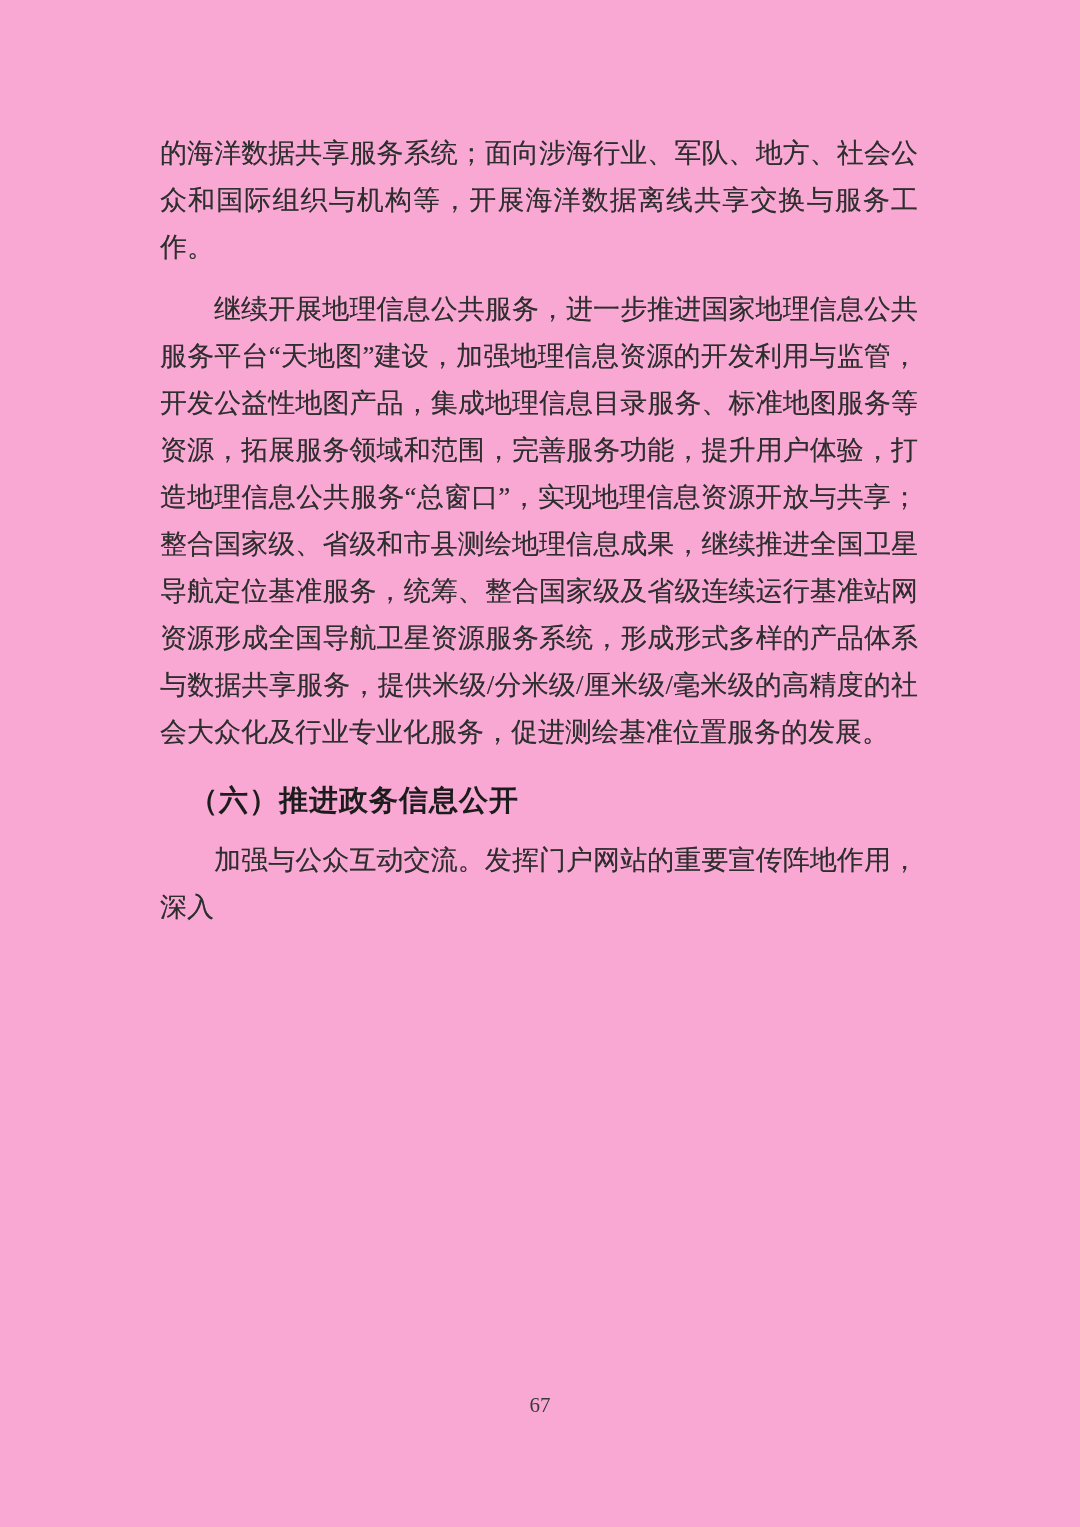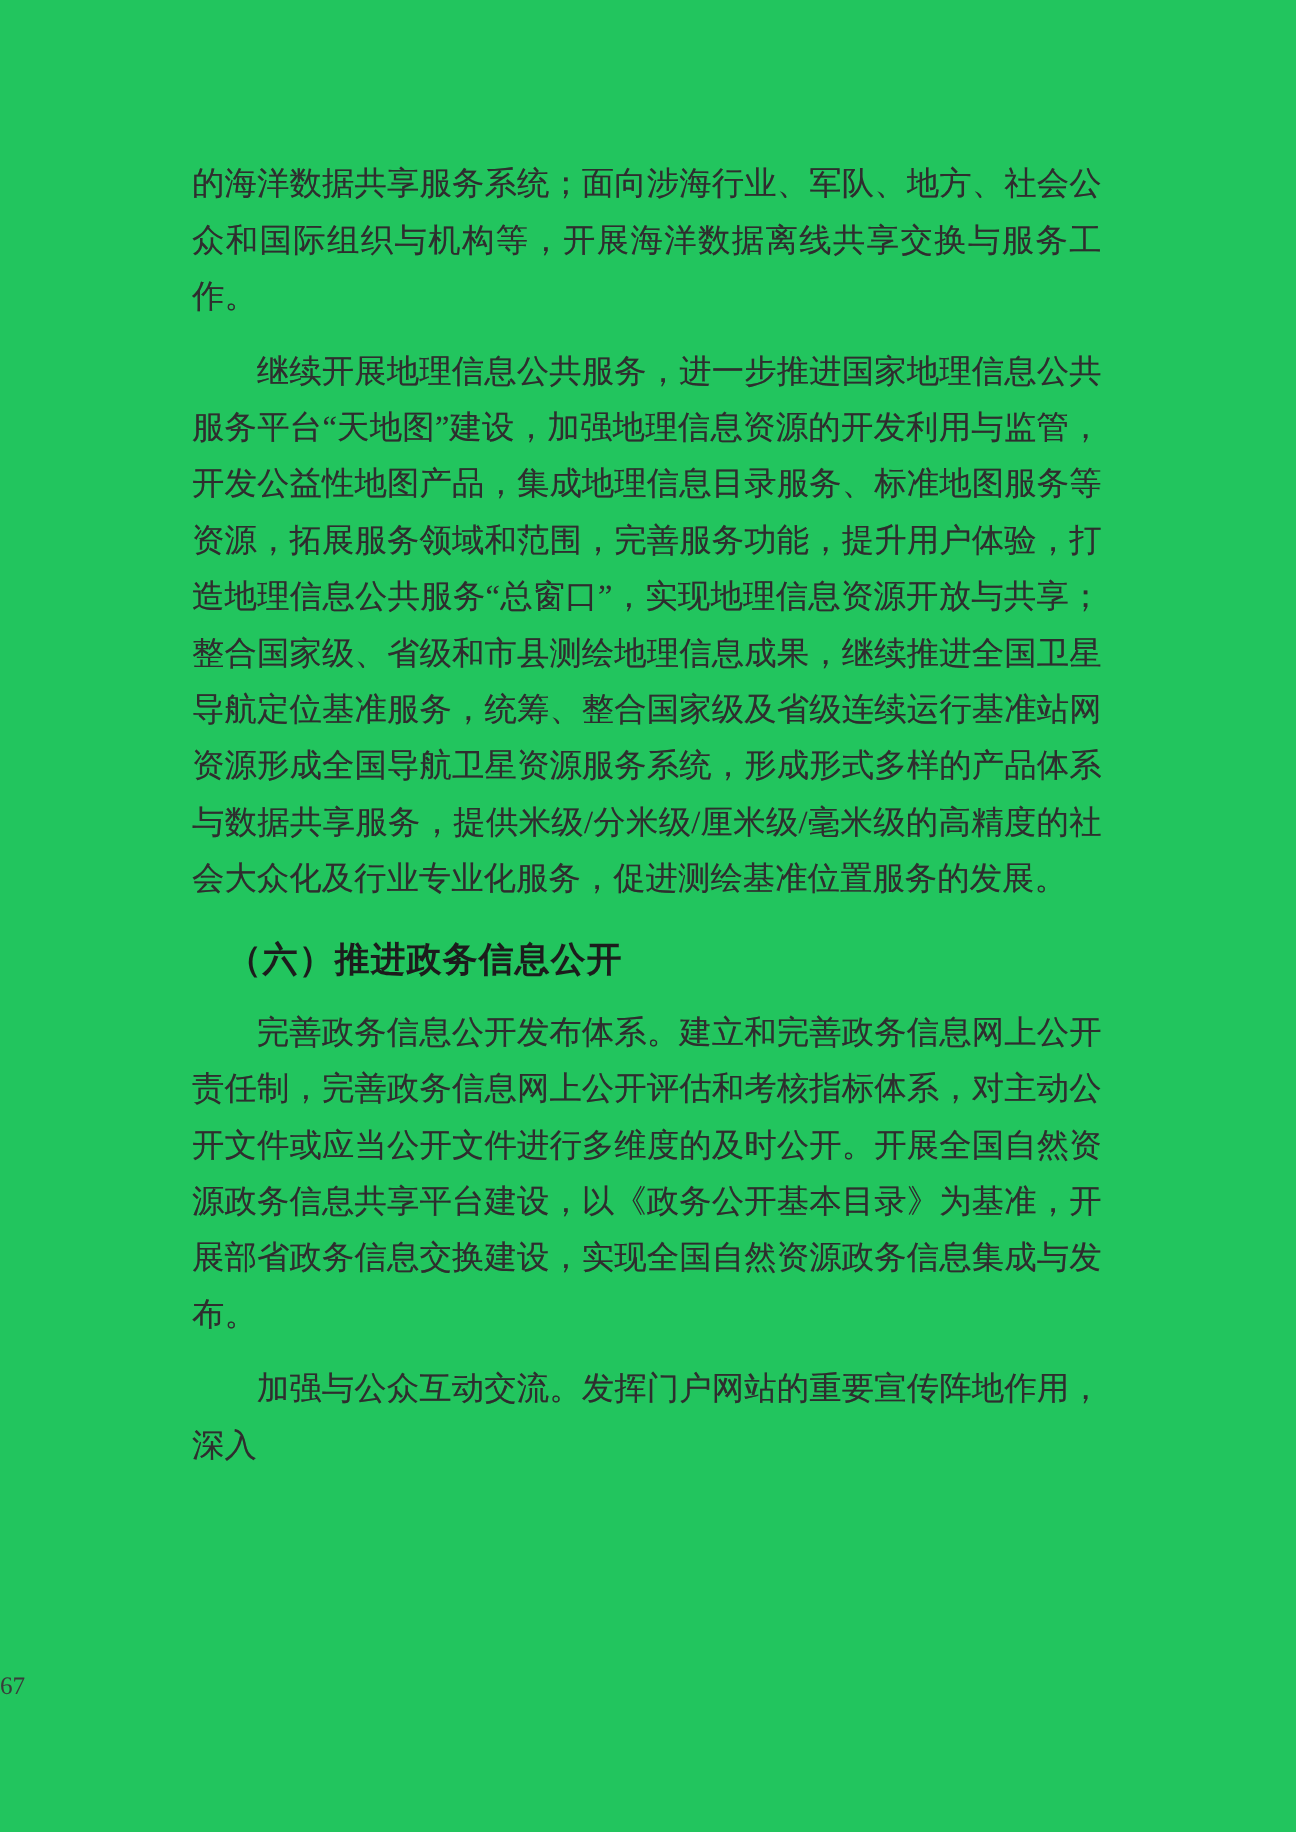--- a/index.html
+++ b/index.html
@@ -12,21 +12,21 @@
     width: 1080px;
     height: 1527px;
     position: relative;
     font-family: "Liberation Serif", serif;
     color: #2d2d2d;
     overflow: hidden;
   }
   .page {
     position: absolute;
     inset: 0;
-    background: #22c55e;
+    background: #f9a8d4;
   }
   .content {
     position: absolute;
     left: 160px;
     top: 130px;
     width: 758px;
   }
   p.body-text {
     font-size: 27px;
     line-height: 47px;
@@ -49,38 +49,38 @@
     color: #1c1c1c;
     margin: 22px 0 14px 0;
     text-indent: 1em;
     letter-spacing: 1px;
   }
   .page-number {
     position: absolute;
     left: 0;
     right: 0;
     top: 1393px;
+    text-align: center;
     font-size: 21px;
     color: #3a3a3a;
     font-family: "Liberation Serif", serif;
   }
 </style>
 </head>
 <body>
 
 <div class="page">
   <div class="content">
 
     <p class="body-text">的海洋数据共享服务系统；面向涉海行业、军队、地方、社会公众和国际组织与机构等，开展海洋数据离线共享交换与服务工作。</p>
 
     <p class="body-text indent">继续开展地理信息公共服务，进一步推进国家地理信息公共服务平台“天地图”建设，加强地理信息资源的开发利用与监管，开发公益性地图产品，集成地理信息目录服务、标准地图服务等资源，拓展服务领域和范围，完善服务功能，提升用户体验，打造地理信息公共服务“总窗口”，实现地理信息资源开放与共享；整合国家级、省级和市县测绘地理信息成果，继续推进全国卫星导航定位基准服务，统筹、整合国家级及省级连续运行基准站网资源形成全国导航卫星资源服务系统，形成形式多样的产品体系与数据共享服务，提供米级/分米级/厘米级/毫米级的高精度的社会大众化及行业专业化服务，促进测绘基准位置服务的发展。</p>
 
     <h2 class="section-heading">（六）推进政务信息公开</h2>
 
-    <p class="body-text indent">完善政务信息公开发布体系。建立和完善政务信息网上公开责任制，完善政务信息网上公开评估和考核指标体系，对主动公开文件或应当公开文件进行多维度的及时公开。开展全国自然资源政务信息共享平台建设，以《政务公开基本目录》为基准，开展部省政务信息交换建设，实现全国自然资源政务信息集成与发布。</p>
 
 
     <p class="body-text indent">加强与公众互动交流。发挥门户网站的重要宣传阵地作用，深入</p>
 
   </div>
 
   <div class="page-number">67</div>
 </div>
 
 </body></html>

